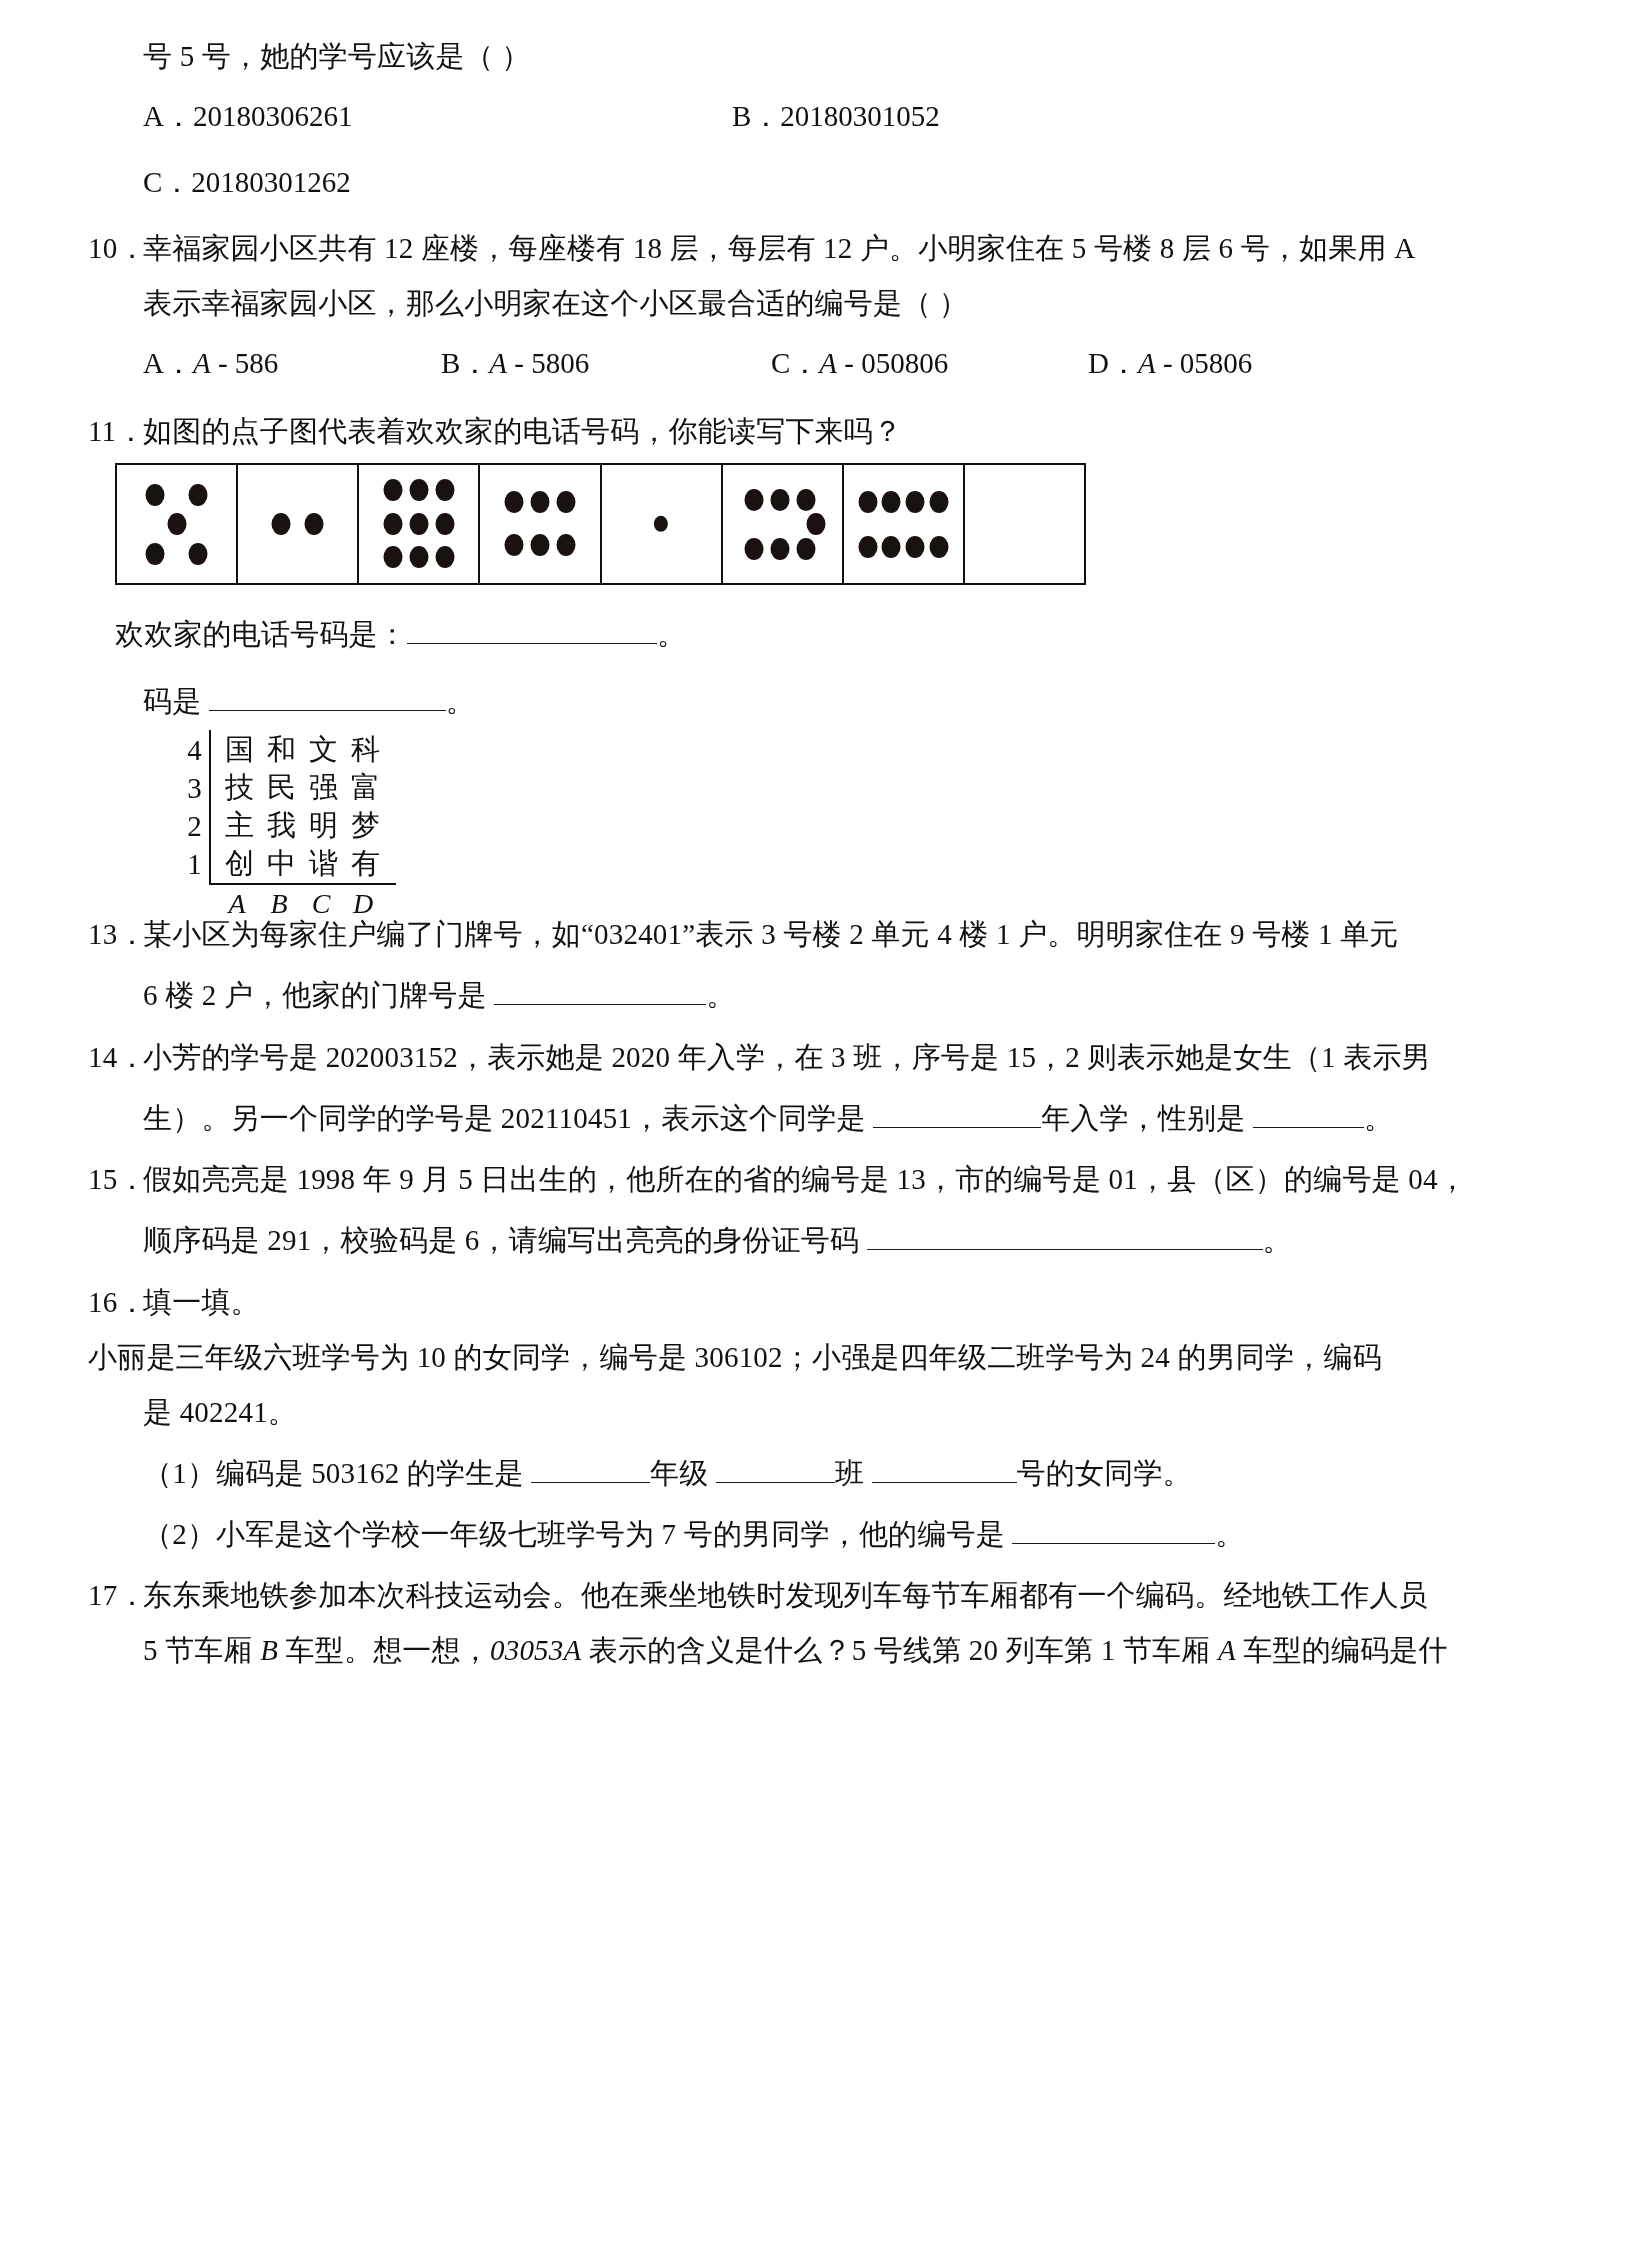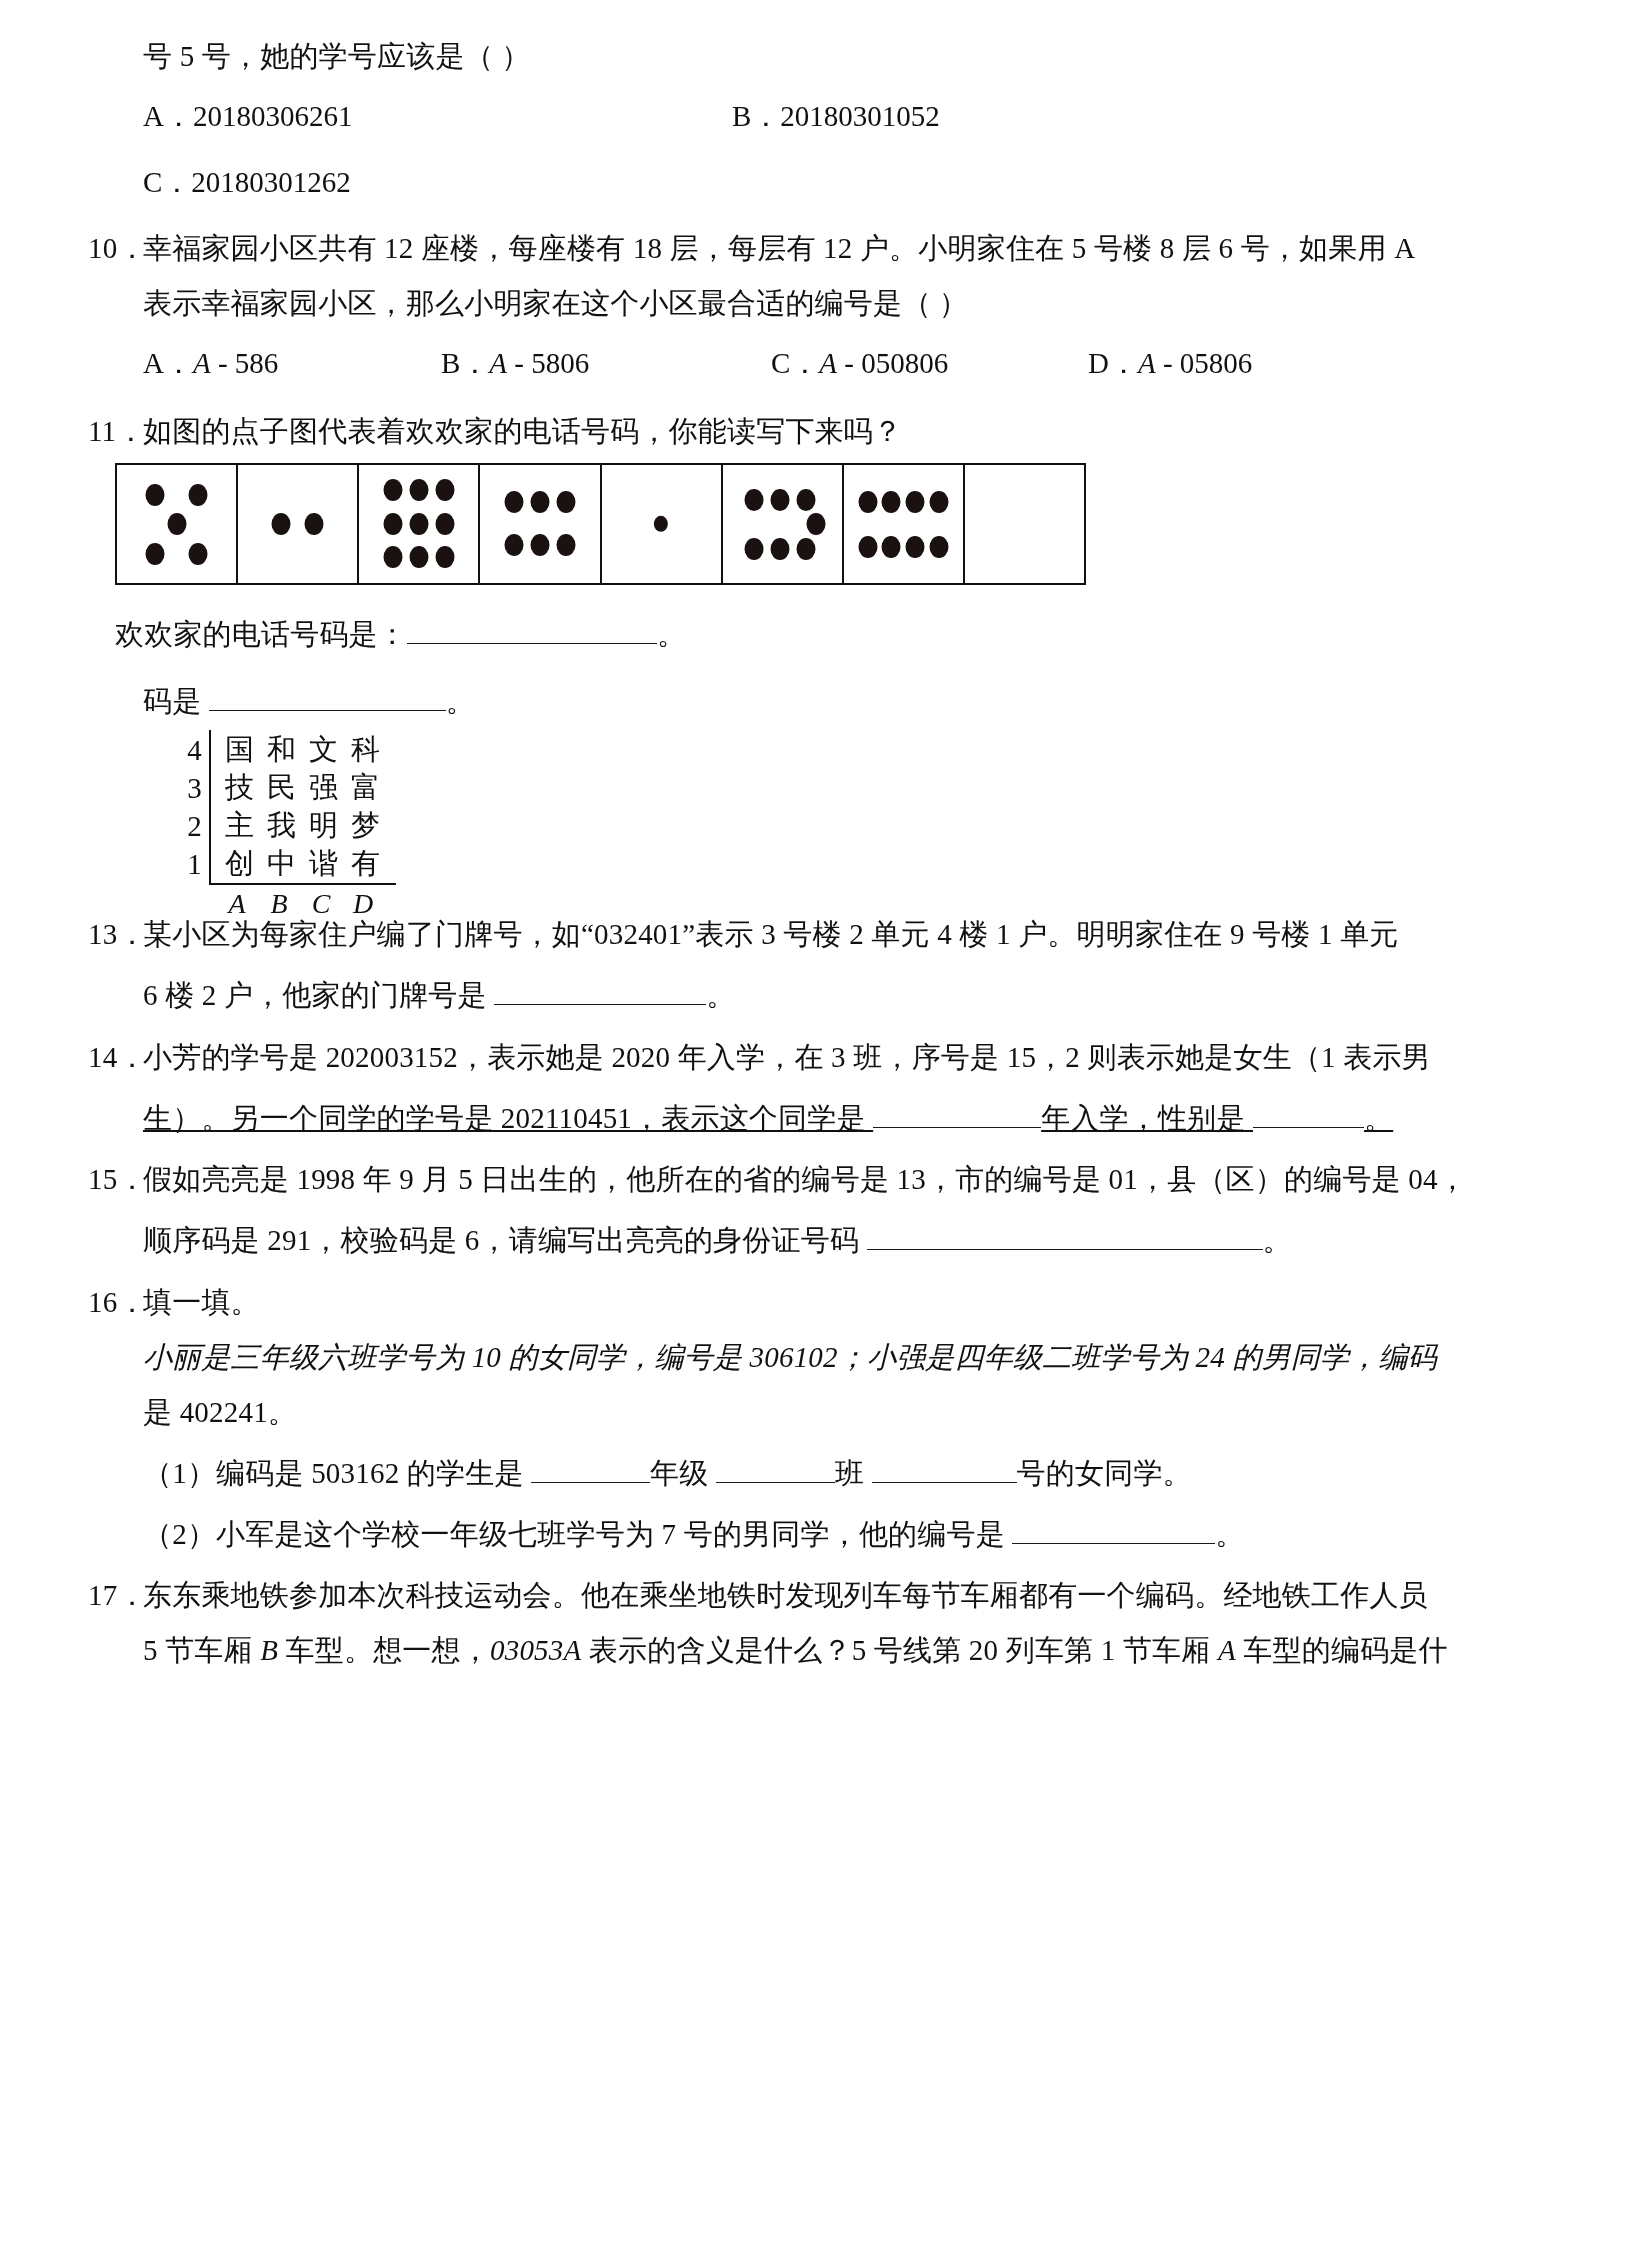--- a/index.html
+++ b/index.html
@@ -313,21 +313,21 @@
       <div class="line" style="margin-left:55px;">
         <span>6 楼 2 户，他家的门牌号是 </span><span class="blank" style="width:212px;"></span><span>。</span>
       </div>
     </div>
 
     <div class="para row">
       <div class="line">
         <span class="num">14．</span><span>小芳的学号是 202003152，表示她是 2020 年入学，在 3 班，序号是 15，2 则表示她是女生（1 表示男</span>
       </div>
     </div>
-    <div class="para" style="margin-bottom:32.5px;text-decoration:underline;">
+    <div class="para" style="margin-bottom:32.5px;">
       <div class="line" style="margin-left:55px;">
         <span>生）。另一个同学的学号是 202110451，表示这个同学是 </span><span class="blank" style="width:168px;"></span><span>年入学，性别是 </span><span class="blank" style="width:111px;"></span><span>。</span>
       </div>
     </div>
 
     <div class="para row">
       <div class="line">
         <span class="num">15．</span><span>假如亮亮是 1998 年 9 月 5 日出生的，他所在的省的编号是 13，市的编号是 01，县（区）的编号是 04，</span>
       </div>
     </div>
@@ -336,21 +336,21 @@
         <span>顺序码是 291，校验码是 6，请编写出亮亮的身份证号码 </span><span class="blank" style="width:396px;"></span><span>。</span>
       </div>
     </div>
 
     <div class="para row">
       <div class="line">
         <span class="num">16．</span><span>填一填。</span>
       </div>
     </div>
     <div class="para row">
-      <div class="line" style="margin-left:55px;font-style:italic;">小丽是三年级六班学号为 10 的女同学，编号是 306102；小强是四年级二班学号为 24 的男同学，编码</div>
+      <div class="line" style="">小丽是三年级六班学号为 10 的女同学，编号是 306102；小强是四年级二班学号为 24 的男同学，编码</div>
     </div>
     <div class="para row">
       <div class="line" style="margin-left:55px;">是 402241。</div>
     </div>
     <div class="para row">
       <div class="line" style="margin-left:55px;">
         <span>（1）编码是 503162 的学生是 </span><span class="blank" style="width:119px;"></span><span>年级 </span><span class="blank" style="width:119px;"></span><span>班 </span><span class="blank" style="width:145px;"></span><span>号的女同学。</span>
       </div>
     </div>
     <div class="para" style="margin-bottom:32.5px;">

